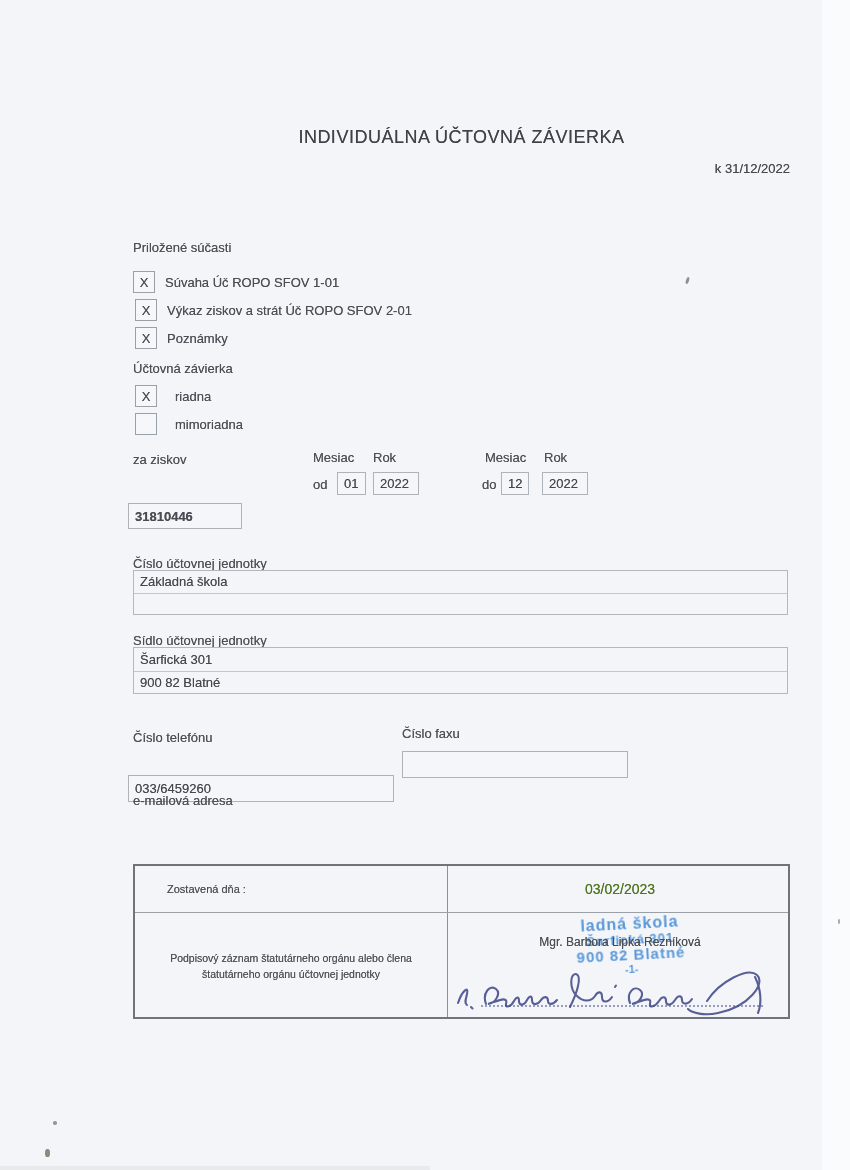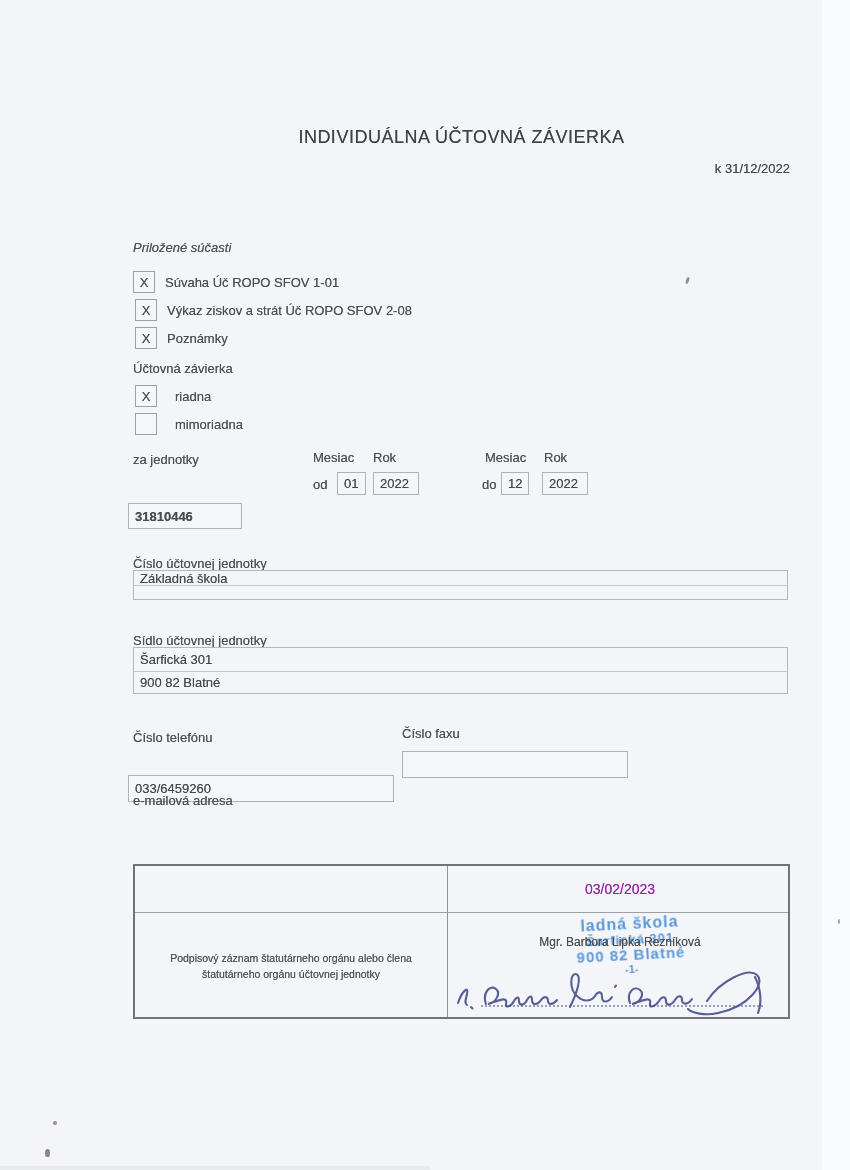--- a/index.html
+++ b/index.html
@@ -67,65 +67,65 @@
 
 <div class="page">
   <div class="edge-right"></div>
   <div class="edge-bottom"></div>
 
   <div class="content">
 
     <div class="abs doc-title soft">INDIVIDUÁLNA ÚČTOVNÁ ZÁVIERKA</div>
     <div class="abs doc-subtitle soft">k 31/12/2022</div>
 
-    <div class="abs section-label soft" style="top:240px; left:0;font-style:italic;">Priložené súčasti</div>
+    <div class="abs section-label soft" style="top:240px; left:0;">Priložené súčasti</div>
 
     <div class="abs cbrow" style="top:271px; left:0;">
       <span class="checkbox soft">X</span>
       <span class="lbl soft">Súvaha Úč ROPO SFOV 1-01</span>
     </div>
     <div class="abs cbrow" style="top:299px; left:2px;">
       <span class="checkbox soft">X</span>
-      <span class="lbl soft">Výkaz ziskov a strát Úč ROPO SFOV 2-08</span>
+      <span class="lbl soft">Výkaz ziskov a strát Úč ROPO SFOV 2-01</span>
     </div>
     <div class="abs cbrow" style="top:327px; left:2px;">
       <span class="checkbox soft">X</span>
       <span class="lbl soft">Poznámky</span>
     </div>
 
     <div class="abs section-label soft" style="top:361px; left:0;">Účtovná závierka</div>
 
     <div class="abs cbrow" style="top:385px; left:2px;">
       <span class="checkbox soft">X</span>
       <span class="lbl soft" style="margin-left:8px;">riadna</span>
     </div>
     <div class="abs cbrow" style="top:413px; left:2px;">
       <span class="checkbox soft"></span>
       <span class="lbl soft" style="margin-left:8px;">mimoriadna</span>
     </div>
 
-    <div class="abs section-label soft" style="top:452px; left:0;">za jednotky</div>
+    <div class="abs section-label soft" style="top:452px; left:0;">za ziskov</div>
 
     <div class="abs section-label soft" style="top:450px; left:180px;">Mesiac</div>
     <div class="abs section-label soft" style="top:450px; left:240px;">Rok</div>
     <div class="abs section-label soft" style="top:477px; left:180px;">od</div>
     <div class="abs field-box soft" style="top:472px; left:204px; width:29px; height:23px;">01</div>
     <div class="abs field-box soft" style="top:472px; left:240px; width:46px; height:23px;">2022</div>
 
     <div class="abs section-label soft" style="top:450px; left:352px;">Mesiac</div>
     <div class="abs section-label soft" style="top:450px; left:411px;">Rok</div>
     <div class="abs section-label soft" style="top:477px; left:349px;">do</div>
     <div class="abs field-box soft" style="top:472px; left:368px; width:28px; height:23px;">12</div>
     <div class="abs field-box soft" style="top:472px; left:409px; width:46px; height:23px;">2022</div>
 
     <div class="abs section-label soft" style="top:510px; left:0;">IČO</div>
     <div class="abs field-box soft" style="top:503px; left:-5px; width:114px; height:26px; font-weight:700; color:#484c52;">31810446</div>
 
     <div class="abs section-label soft" style="top:556px; left:0;">Číslo účtovnej jednotky</div>
-    <div class="abs big-box" style="top:570px; left:0; width:655px; height:30px;">
+    <div class="abs big-box" style="top:570px; left:0; width:655px; height:45px;">
       <div class="row soft">Základná škola</div>
       <div class="row soft"></div>
     </div>
 
     <div class="abs section-label soft" style="top:633px; left:0;">Sídlo účtovnej jednotky</div>
     <div class="abs big-box" style="top:647px; left:0; width:655px; height:47px;">
       <div class="row soft">Šarfická 301</div>
       <div class="row soft">900 82 Blatné</div>
     </div>
 
@@ -133,22 +133,23 @@
     <div class="abs section-label soft" style="top:726px; left:269px;">Číslo faxu</div>
     <div class="abs field-box soft" style="top:751px; left:-5px; width:266px; height:27px;margin-top:24px;">033/6459260</div>
     <div class="abs field-box soft" style="top:751px; left:269px; width:226px; height:27px;"></div>
 
     <div class="abs section-label soft" style="top:793px; left:0;">e-mailová adresa</div>
 
     <div class="abs sig-table" style="top:864px; left:0; width:657px; height:155px;">
       <div class="vdiv"></div>
       <div class="hdiv"></div>
 
+      <div class="cell soft" style="left:0; top:0; width:312px; height:46px; display:flex; align-items:center; padding-left:32px; font-size:11px; color:#4c5056;">Zostavená dňa :</div>
 
-      <div class="cell soft" style="left:313px; top:0; width:344px; height:46px; display:flex; align-items:center; justify-content:center; font-size:14px; color:#a21caf;">03/02/2023</div>
+      <div class="cell soft" style="left:313px; top:0; width:344px; height:46px; display:flex; align-items:center; justify-content:center; font-size:14px; color:#4d7c0f;">03/02/2023</div>
 
       <div class="cell" style="left:0; top:47px; width:312px; height:108px; display:flex; flex-direction:column; align-items:center; justify-content:center; text-align:center; font-size:10.5px; color:#4d5157; line-height:1.5;">
         <div class="soft">Podpisový záznam štatutárneho orgánu alebo člena</div>
         <div class="soft">štatutárneho orgánu účtovnej jednotky</div>
       </div>
 
       <div class="cell" style="left:313px; top:47px; width:344px; height:108px;">
 
         <div class="stamp" style="left:95px; top:2px; width:175px;">
           <div class="s1">ladná škola</div>

